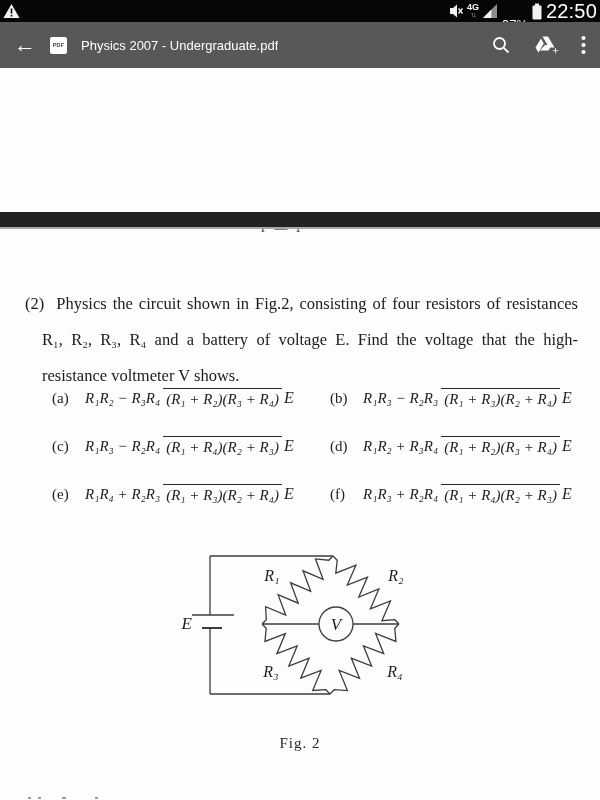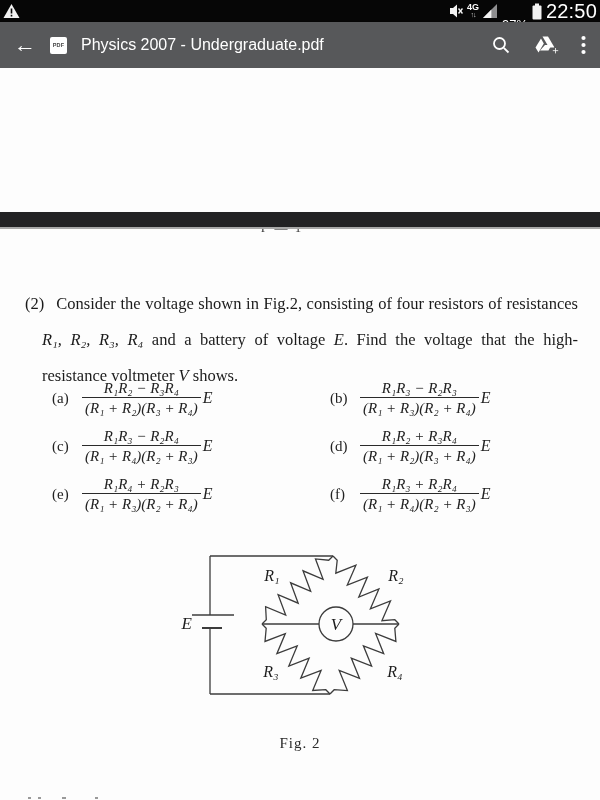--- a/index.html
+++ b/index.html
@@ -19,46 +19,46 @@
   .net-arrows { font-size:7px; color:#cfcfcf; letter-spacing:-1px; }
 
   
   .app-bar { position:absolute; top:22px; left:0; width:600px; height:46px;
     background:#57585a; display:flex; align-items:center; padding:0 14px;
     box-shadow:0 1px 2px rgba(0,0,0,0.35); }
   .back-arrow { color:#fff; font-size:22px; width:30px; cursor:pointer; }
   .pdf-chip { width:17px; height:17px; background:#fff; border-radius:2px;
     display:flex; align-items:center; justify-content:center; margin:0 14px 0 6px;
     font-size:5.5px; font-weight:bold; color:#444; letter-spacing:0.2px; }
-  .bar-title { color:#fff; font-size:16px; white-space:nowrap; overflow:hidden; }
+  .bar-title { color:#fff; font-size:13px; white-space:nowrap; overflow:hidden; }
   .bar-actions { margin-left:auto; display:flex; align-items:center; gap:22px; }
   .bar-actions svg { display:block; cursor:pointer; }
 
   
   .content { position:absolute; top:68px; left:0; width:600px; height:732px; background:#fdfdfd; }
   .pdf-serif { font-family:"Liberation Serif","DejaVu Serif",serif; color:#1d1d1d; }
 
   .page-head { position:absolute; top:152px; left:232px; width:100px; text-align:center;
     font-size:13px; letter-spacing:2px; color:#3a3a3a; }
 
   .page-gap { position:absolute; top:144px; left:0; width:600px; height:17px;
     background:#222224; border-bottom:2px solid #a8a8a8; }
 
   .para { position:absolute; top:218px; left:25px; width:553px; font-size:16.5px;
     line-height:36px; color:#1b1b1b; }
   .para .jline { text-align:justify; text-align-last:justify; }
   .para .ind { padding-left:17px; }
   .q-label { margin-right:12px; }
-  .it { font-style:italic; }
+  .it { }
 
   .options { position:absolute; top:310px; left:52px; width:540px;
     display:grid; grid-template-columns:278px auto; row-gap:8px; }
   .opt { display:flex; align-items:center; height:40px; font-size:15px; color:#222; }
   .opt-label { width:30px; font-style:normal; }
-  .frac { display:inline-flex; flex-direction:column; align-items:center;
+  .frac { display:inline-flex; align-items:center;
     font-style:italic; line-height:18px; }
   .frac .den { border-top:1.2px solid #2a2a2a; padding:1px 3px 0 3px; }
   .frac .num { padding:0 3px; }
   .opt-suffix { font-style:italic; font-size:16px; margin-left:2px; }
 
   .circuit { position:absolute; top:472px; left:0; }
   .fig-caption { position:absolute; top:667px; left:240px; width:120px;
     text-align:center; font-size:15px; letter-spacing:1px; color:#2a2a2a; }
 
   .specks { position:absolute; top:729px; left:0; width:600px; height:3px; }
@@ -126,21 +126,21 @@
     </div>
   </div>
 
   <div class="content pdf-serif">
 
     <div class="page-head">P — 1</div>
 
     <div class="page-gap"></div>
 
     <div class="para">
-      <div class="jline"><span class="q-label">(2)</span><span>Consider the voltage shown in Fig.2, consisting of four resistors of resistances</span></div>
+      <div class="jline"><span class="q-label">(2)</span><span>Physics the circuit shown in Fig.2, consisting of four resistors of resistances</span></div>
       <div class="jline ind"><span class="it">R₁, R₂, R₃, R₄</span><span> and a battery of voltage </span><span class="it">E</span><span>. Find the voltage that the high-</span></div>
       <div class="ind"><span>resistance voltmeter </span><span class="it">V</span><span> shows.</span></div>
     </div>
 
     <div class="options">
       <div class="opt">
         <span class="opt-label">(a)</span>
         <span class="frac">
             <span class="num">R₁R₂ − R₃R₄</span>
             <span class="den">(R₁ + R₂)(R₃ + R₄)</span>

